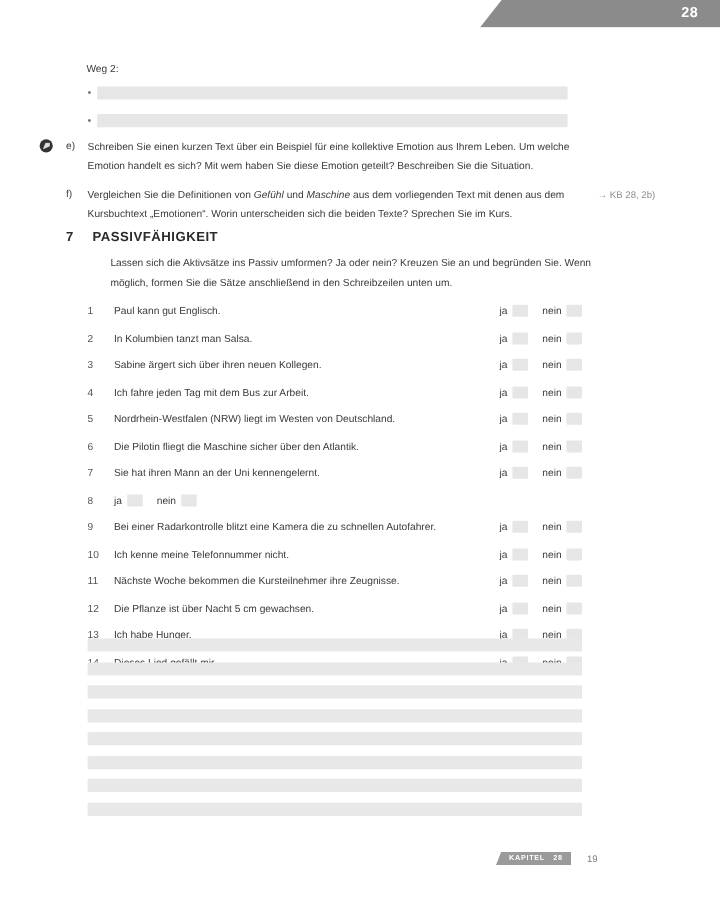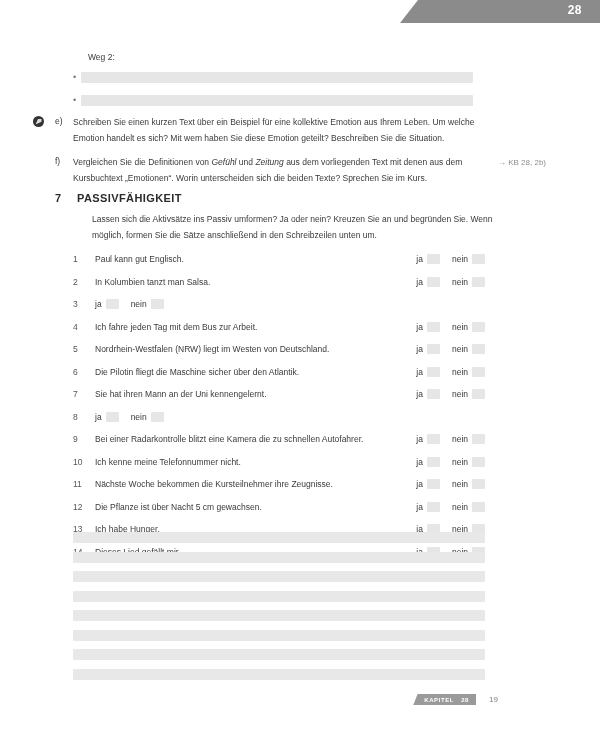--- a/index.html
+++ b/index.html
@@ -46,21 +46,21 @@
   
   .content {
     position: absolute;
     top: 0;
     left: 0;
     width: 600px;
   }
 
   .weg-label {
     position: absolute;
-    left: 88px;
+    left: 72px;
     top: 52px;
     font-size: 8.5px;
     color: #3a3a3a;
   }
 
   .bullet-row {
     position: absolute;
     left: 73px;
     width: 400px;
     display: flex;
@@ -220,21 +220,21 @@
     height: 11px;
     background: #e8e8e8;
     border-radius: 1px;
     margin-bottom: 8.5px;
   }
 
   
   .page-footer {
     position: absolute;
     left: 0;
-    top: 694px;
+    top: 710px;
     width: 512px;
     height: 16px;
   }
   .footer-tag {
     position: absolute;
     right: 36px;
     top: 0;
     height: 11px;
     background: #9a9a9a;
     color: #ffffff;
@@ -282,21 +282,21 @@
     <span class="ex-icon-slot">
       <span class="pencil-icon"></span>
     </span>
     <span class="ex-letter">e)</span>
     <span class="ex-body">Schreiben Sie einen kurzen Text über ein Beispiel für eine kollektive Emotion aus Ihrem Leben. Um welche Emotion handelt es sich? Mit wem haben Sie diese Emotion geteilt? Beschreiben Sie die Situation.</span>
   </div>
 
   <div class="exercise" style="top:155px;">
     <span class="ex-icon-slot"></span>
     <span class="ex-letter">f)</span>
-    <span class="ex-body"><span>Vergleichen Sie die Definitionen von </span><i>Gefühl</i><span> und </span><i>Zeitung</i><span> aus dem vorliegenden Text mit denen aus dem Kursbuchtext „Emotionen“. Worin unterscheiden sich die beiden Texte? Sprechen Sie im Kurs.</span></span>
+    <span class="ex-body"><span>Vergleichen Sie die Definitionen von </span><i>Gefühl</i><span> und </span><i>Maschine</i><span> aus dem vorliegenden Text mit denen aus dem Kursbuchtext „Emotionen“. Worin unterscheiden sich die beiden Texte? Sprechen Sie im Kurs.</span></span>
   </div>
   <div class="cross-ref" style="top:158px;">→ KB 28, 2b)</div>
 
   <div class="section-head" style="top:192px;">
     <span class="section-num">7</span>
     <span class="section-title">PASSIVFÄHIGKEIT</span>
   </div>
   <div class="section-intro" style="top:212px;">Lassen sich die Aktivsätze ins Passiv umformen? Ja oder nein? Kreuzen Sie an und begründen Sie. Wenn möglich, formen Sie die Sätze anschließend in den Schreibzeilen unten um.</div>
 
   <div class="sentence-list">
@@ -320,20 +320,21 @@
         <span class="choice-label">ja</span>
         <span class="choice-box"></span>
         <span class="choice-gap"></span>
         <span class="choice-label">nein</span>
         <span class="choice-box"></span>
       </span>
     </div>
 
     <div class="sentence-row">
       <span class="s-num">3</span>
+      <span class="s-text">Sabine ärgert sich über ihren neuen Kollegen.</span>
       <span class="s-choice">
         <span class="choice-label">ja</span>
         <span class="choice-box"></span>
         <span class="choice-gap"></span>
         <span class="choice-label">nein</span>
         <span class="choice-box"></span>
       </span>
     </div>
 
     <div class="sentence-row">

